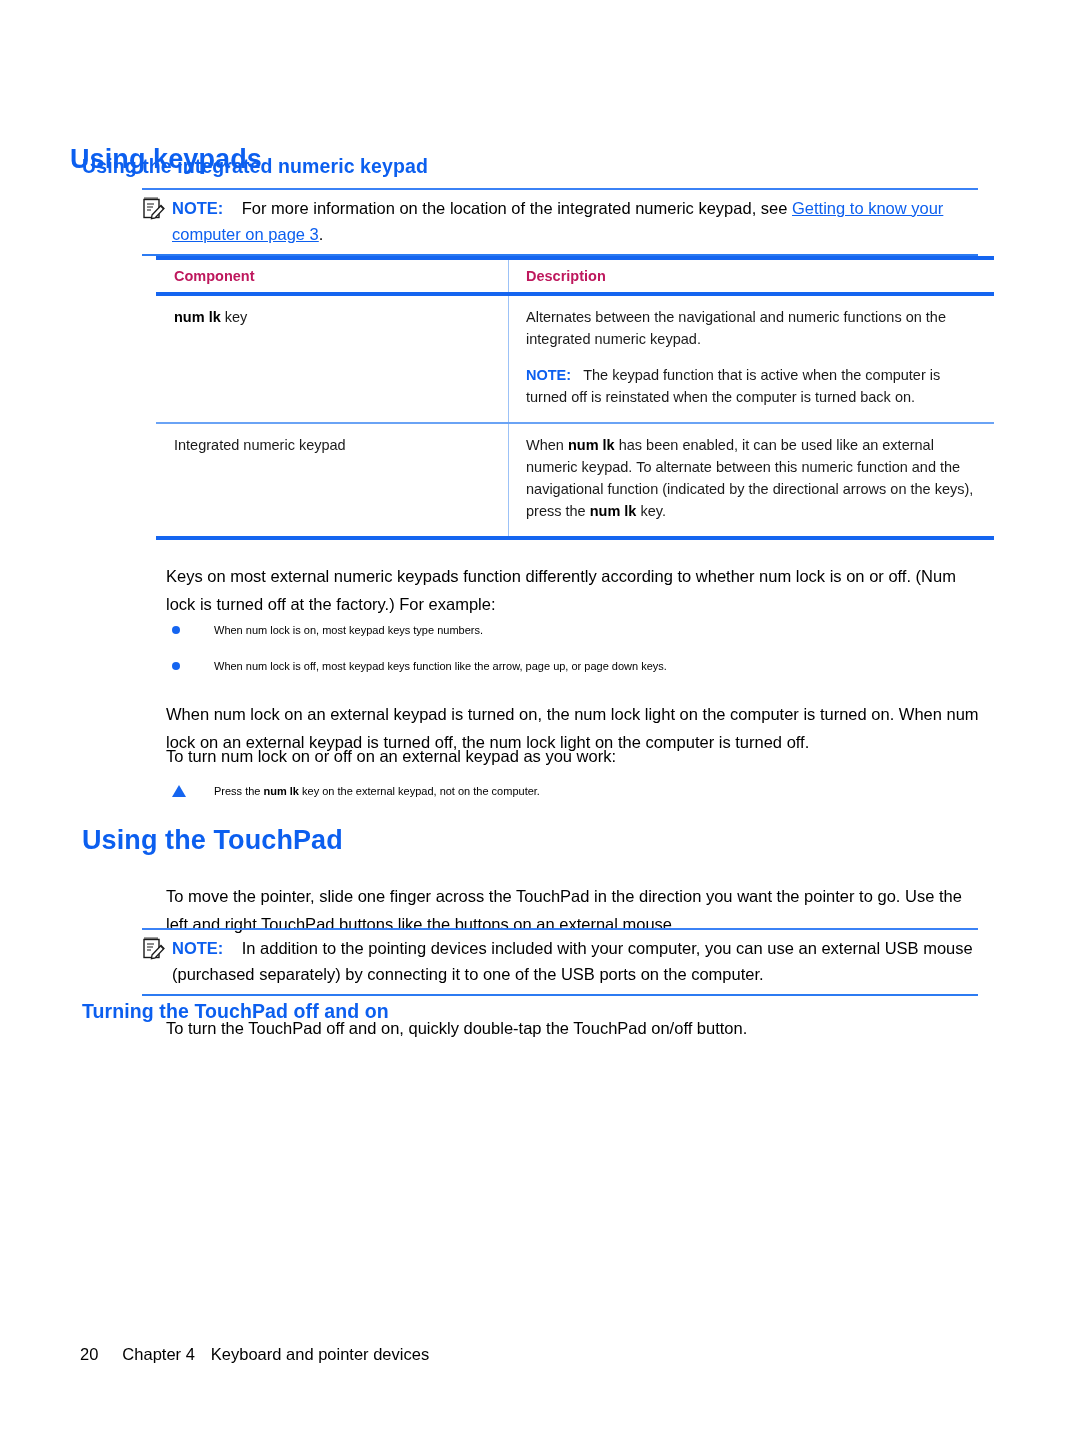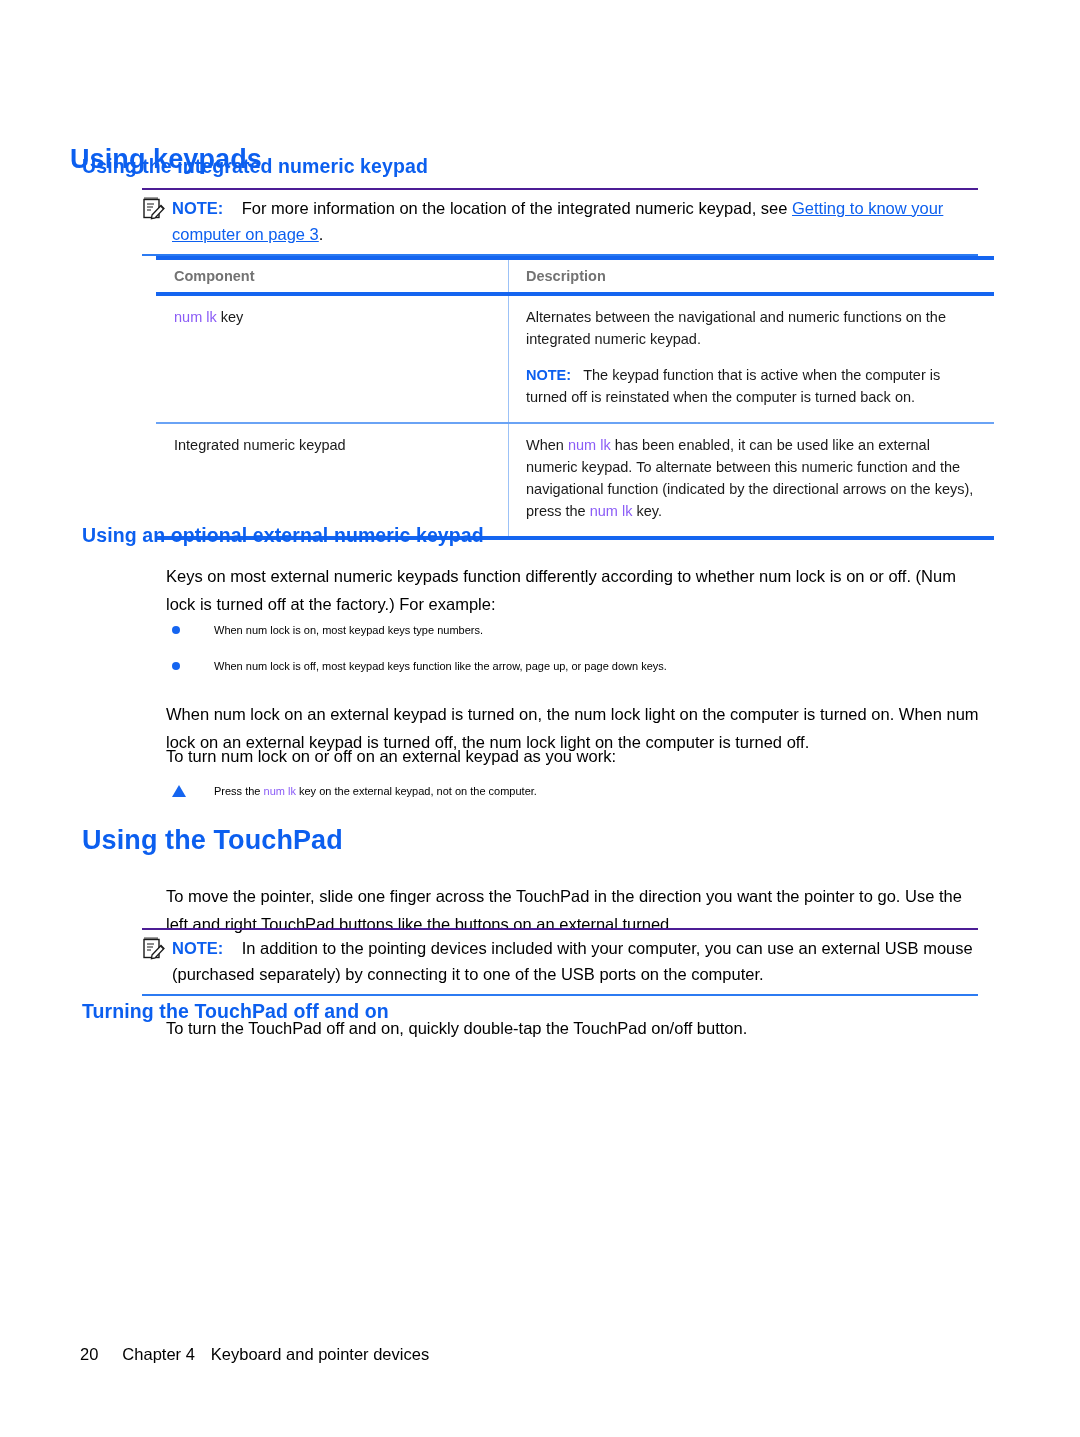--- a/index.html
+++ b/index.html
@@ -45,30 +45,31 @@
     white-space: nowrap;
   }
   
   .para {
     position: absolute;
     font-size: 16.5px;
     line-height: 28px;
     color: #000000;
   }
   .blue {
-    color: #8b5cf6;
+    color: #000000;
+    font-weight: bold;
   }
   .link {
     color: #0C5FEF;
     text-decoration: underline;
   }
   
   .note {
     position: absolute;
-    border-top: 2px solid #4c1d95;
+    border-top: 2px solid #3b82f6;
     border-bottom: 2px solid #2C7BF2;
     box-sizing: border-box;
   }
   .note-inner {
     position: relative;
     padding: 5px 0 7px 30px;
     font-size: 16.5px;
     line-height: 26px;
   }
   .note-label {
@@ -136,21 +137,21 @@
     position: absolute;
     left: 352px;
     top: 0;
     bottom: 0;
     width: 1px;
     background: #9CC2F7;
   }
   .tbl-head .cell {
     font-size: 14.5px;
     font-weight: bold;
-    color: #737373;
+    color: #be185d;
     padding: 8px 10px 8px 18px;
   }
   .tbl-body .cell {
     font-size: 14.5px;
     line-height: 22px;
     color: #1a1a1a;
     padding: 10px 14px 14px 18px;
   }
   .cell-c {
     width: 352px;
@@ -237,21 +238,20 @@
     <div class="tbl-row tbl-body">
       <div class="vsep"></div>
       <div class="cell cell-c">Integrated numeric keypad</div>
       <div class="cell cell-d">
         <p><span>When </span><span class="blue">num lk</span><span> has been enabled, it can be used like an external numeric keypad. To alternate between this numeric function and the navigational function (indicated by the directional arrows on the keys), press the </span><span class="blue">num lk</span><span> key.</span></p>
       </div>
     </div>
     <div class="tbl-rule-thick"></div>
   </div>
 
-  <div class="h2" style="left:82px; top:524px;">Using an optional external numeric keypad</div>
 
   <div class="para" style="left:166px; top:562px; width:818px;">Keys on most external numeric keypads function differently according to whether num lock is on or off. (Num lock is turned off at the factory.) For example:</div>
 
   <div class="bullet-row" style="left:172px; top:617px; width:812px;">
     <span class="bullet-dot"></span>
     <span class="bullet-text">When num lock is on, most keypad keys type numbers.</span>
   </div>
 
   <div class="bullet-row" style="left:172px; top:653px; width:812px;">
     <span class="bullet-dot"></span>
@@ -262,21 +262,21 @@
 
   <div class="para" style="left:166px; top:742px; width:818px;">To turn num lock on or off on an external keypad as you work:</div>
 
   <div class="bullet-row" style="left:172px; top:778px; width:812px;">
     <span class="bullet-tri"></span>
     <span class="bullet-text"><span>Press the </span><span class="blue">num lk</span><span> key on the external keypad, not on the computer.</span></span>
   </div>
 
   <div class="h1" style="left:82px; top:825px;">Using the TouchPad</div>
 
-  <div class="para" style="left:166px; top:882px; width:818px;">To move the pointer, slide one finger across the TouchPad in the direction you want the pointer to go. Use the left and right TouchPad buttons like the buttons on an external turned.</div>
+  <div class="para" style="left:166px; top:882px; width:818px;">To move the pointer, slide one finger across the TouchPad in the direction you want the pointer to go. Use the left and right TouchPad buttons like the buttons on an external mouse.</div>
 
   <div class="note" style="left:142px; top:928px; width:836px;">
     <div class="note-inner">
       <span class="note-icon">
         <svg viewBox="0 0 24 24" width="24" height="24">
           <rect x="2" y="3.5" width="15" height="18" fill="#ffffff" stroke="#1a1a1a" stroke-width="1.4"></rect>
           <path d="M3 3.2 L3 1.2 M5 3.2 L5 1.2 M7 3.2 L7 1.2 M9 3.2 L9 1.2 M11 3.2 L11 1.2 M13 3.2 L13 1.2 M15 3.2 L15 1.2" stroke="#1a1a1a" stroke-width="1.1"></path>
           <path d="M5 8 H12 M5 11 H11 M5 14 H9" stroke="#1a1a1a" stroke-width="1.2"></path>
           <path d="M10 19 L19 9.5 L22 12.5 L13 22 L9.5 22.6 Z" fill="#ffffff" stroke="#1a1a1a" stroke-width="1.3"></path>
           <path d="M18.6 10 L21.4 12.8" stroke="#1a1a1a" stroke-width="1.1"></path>

